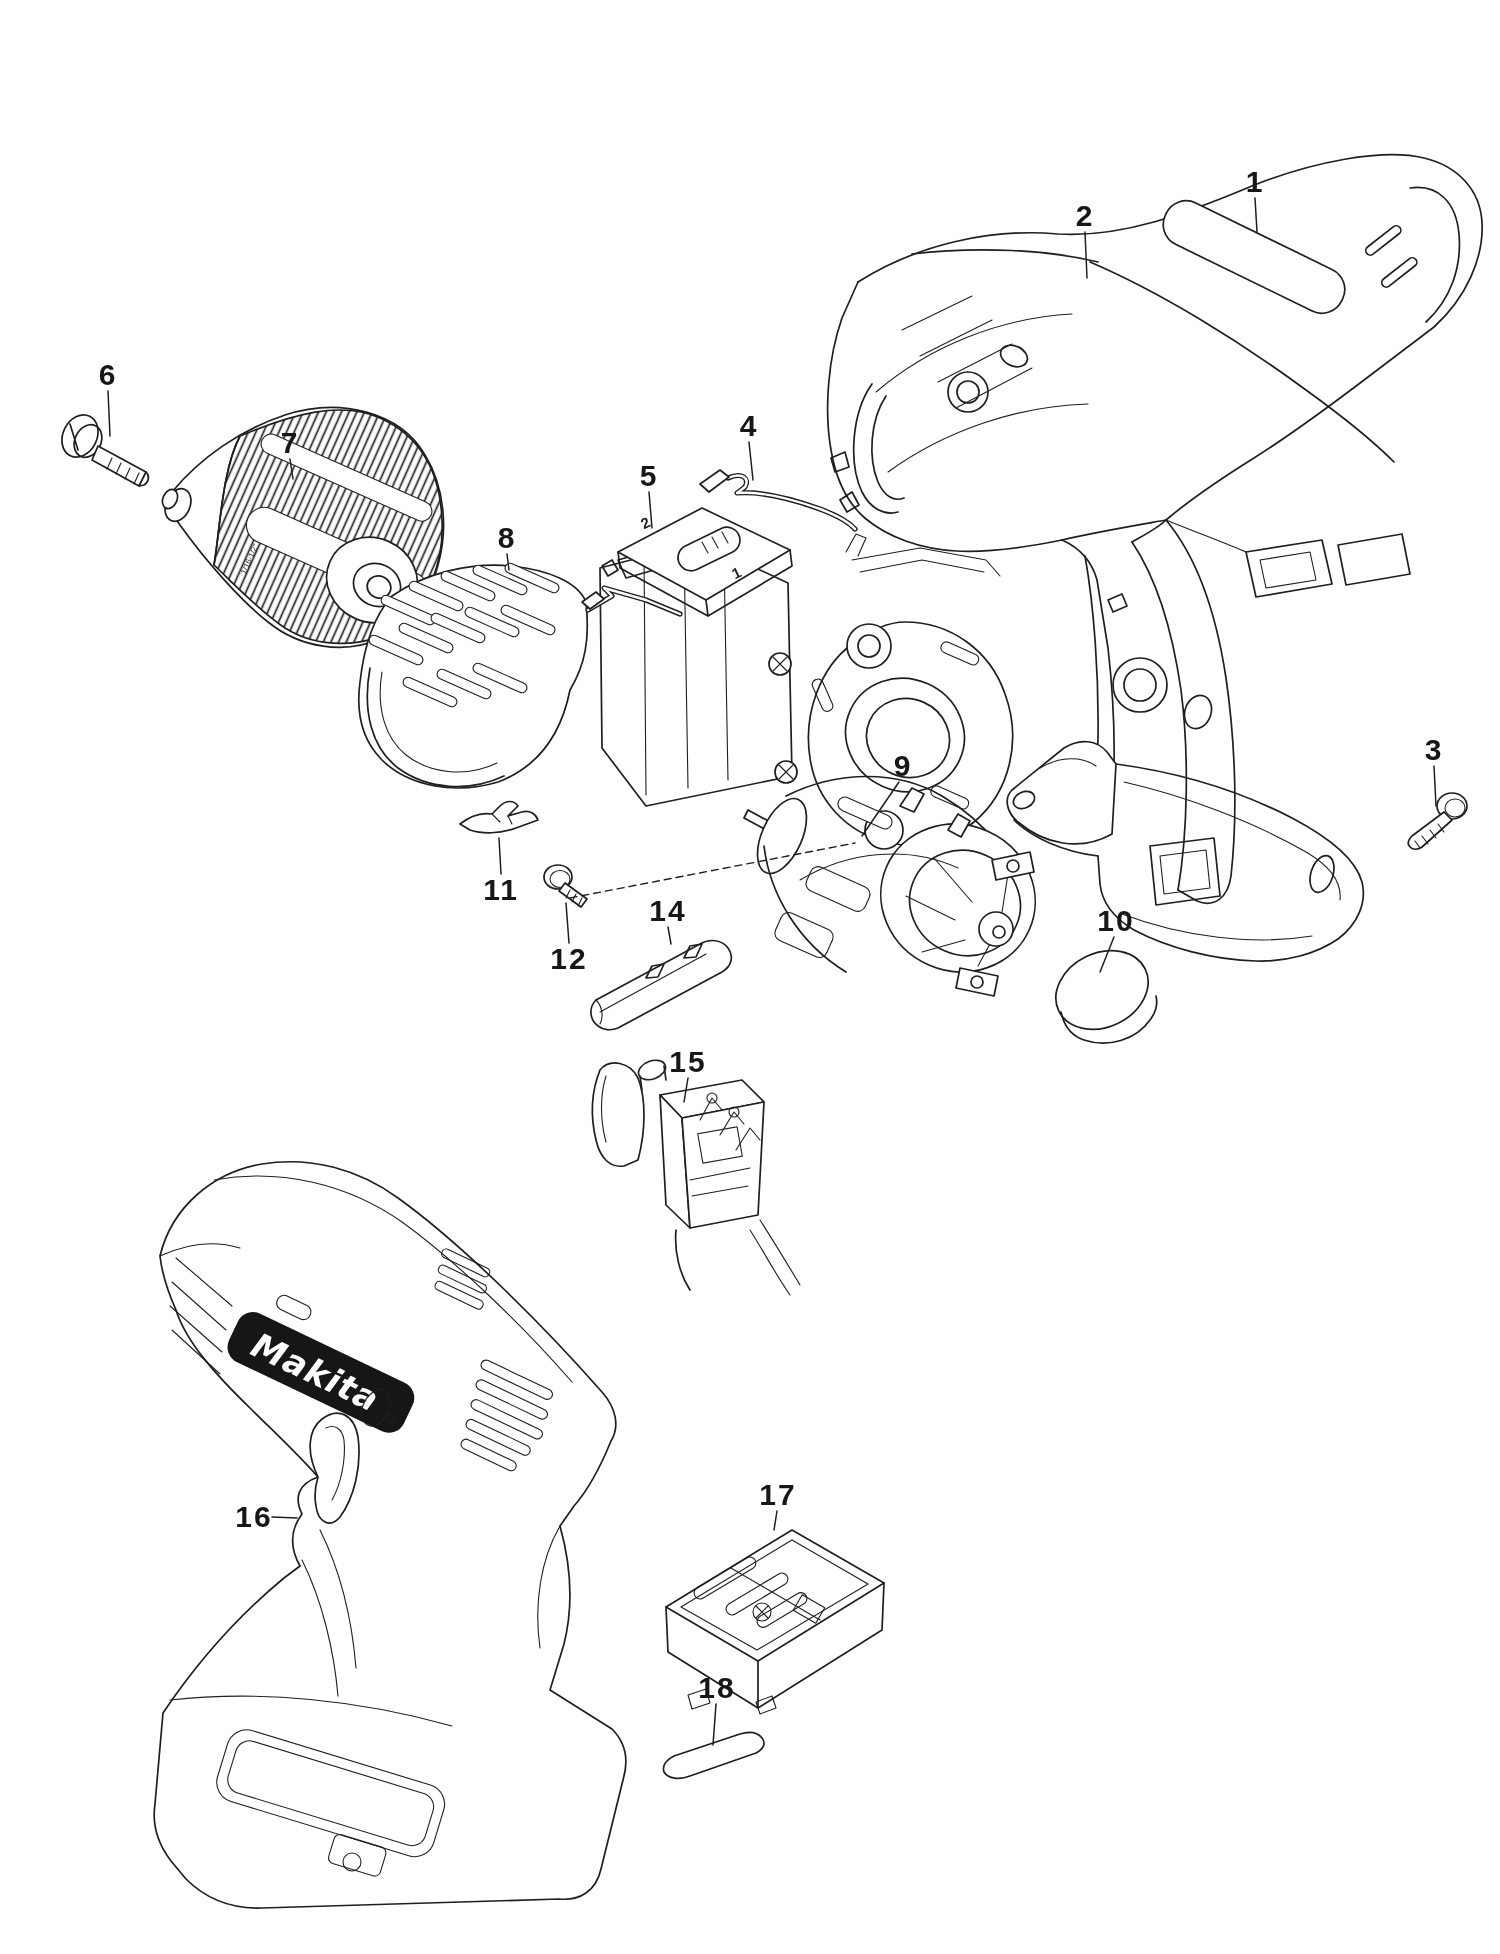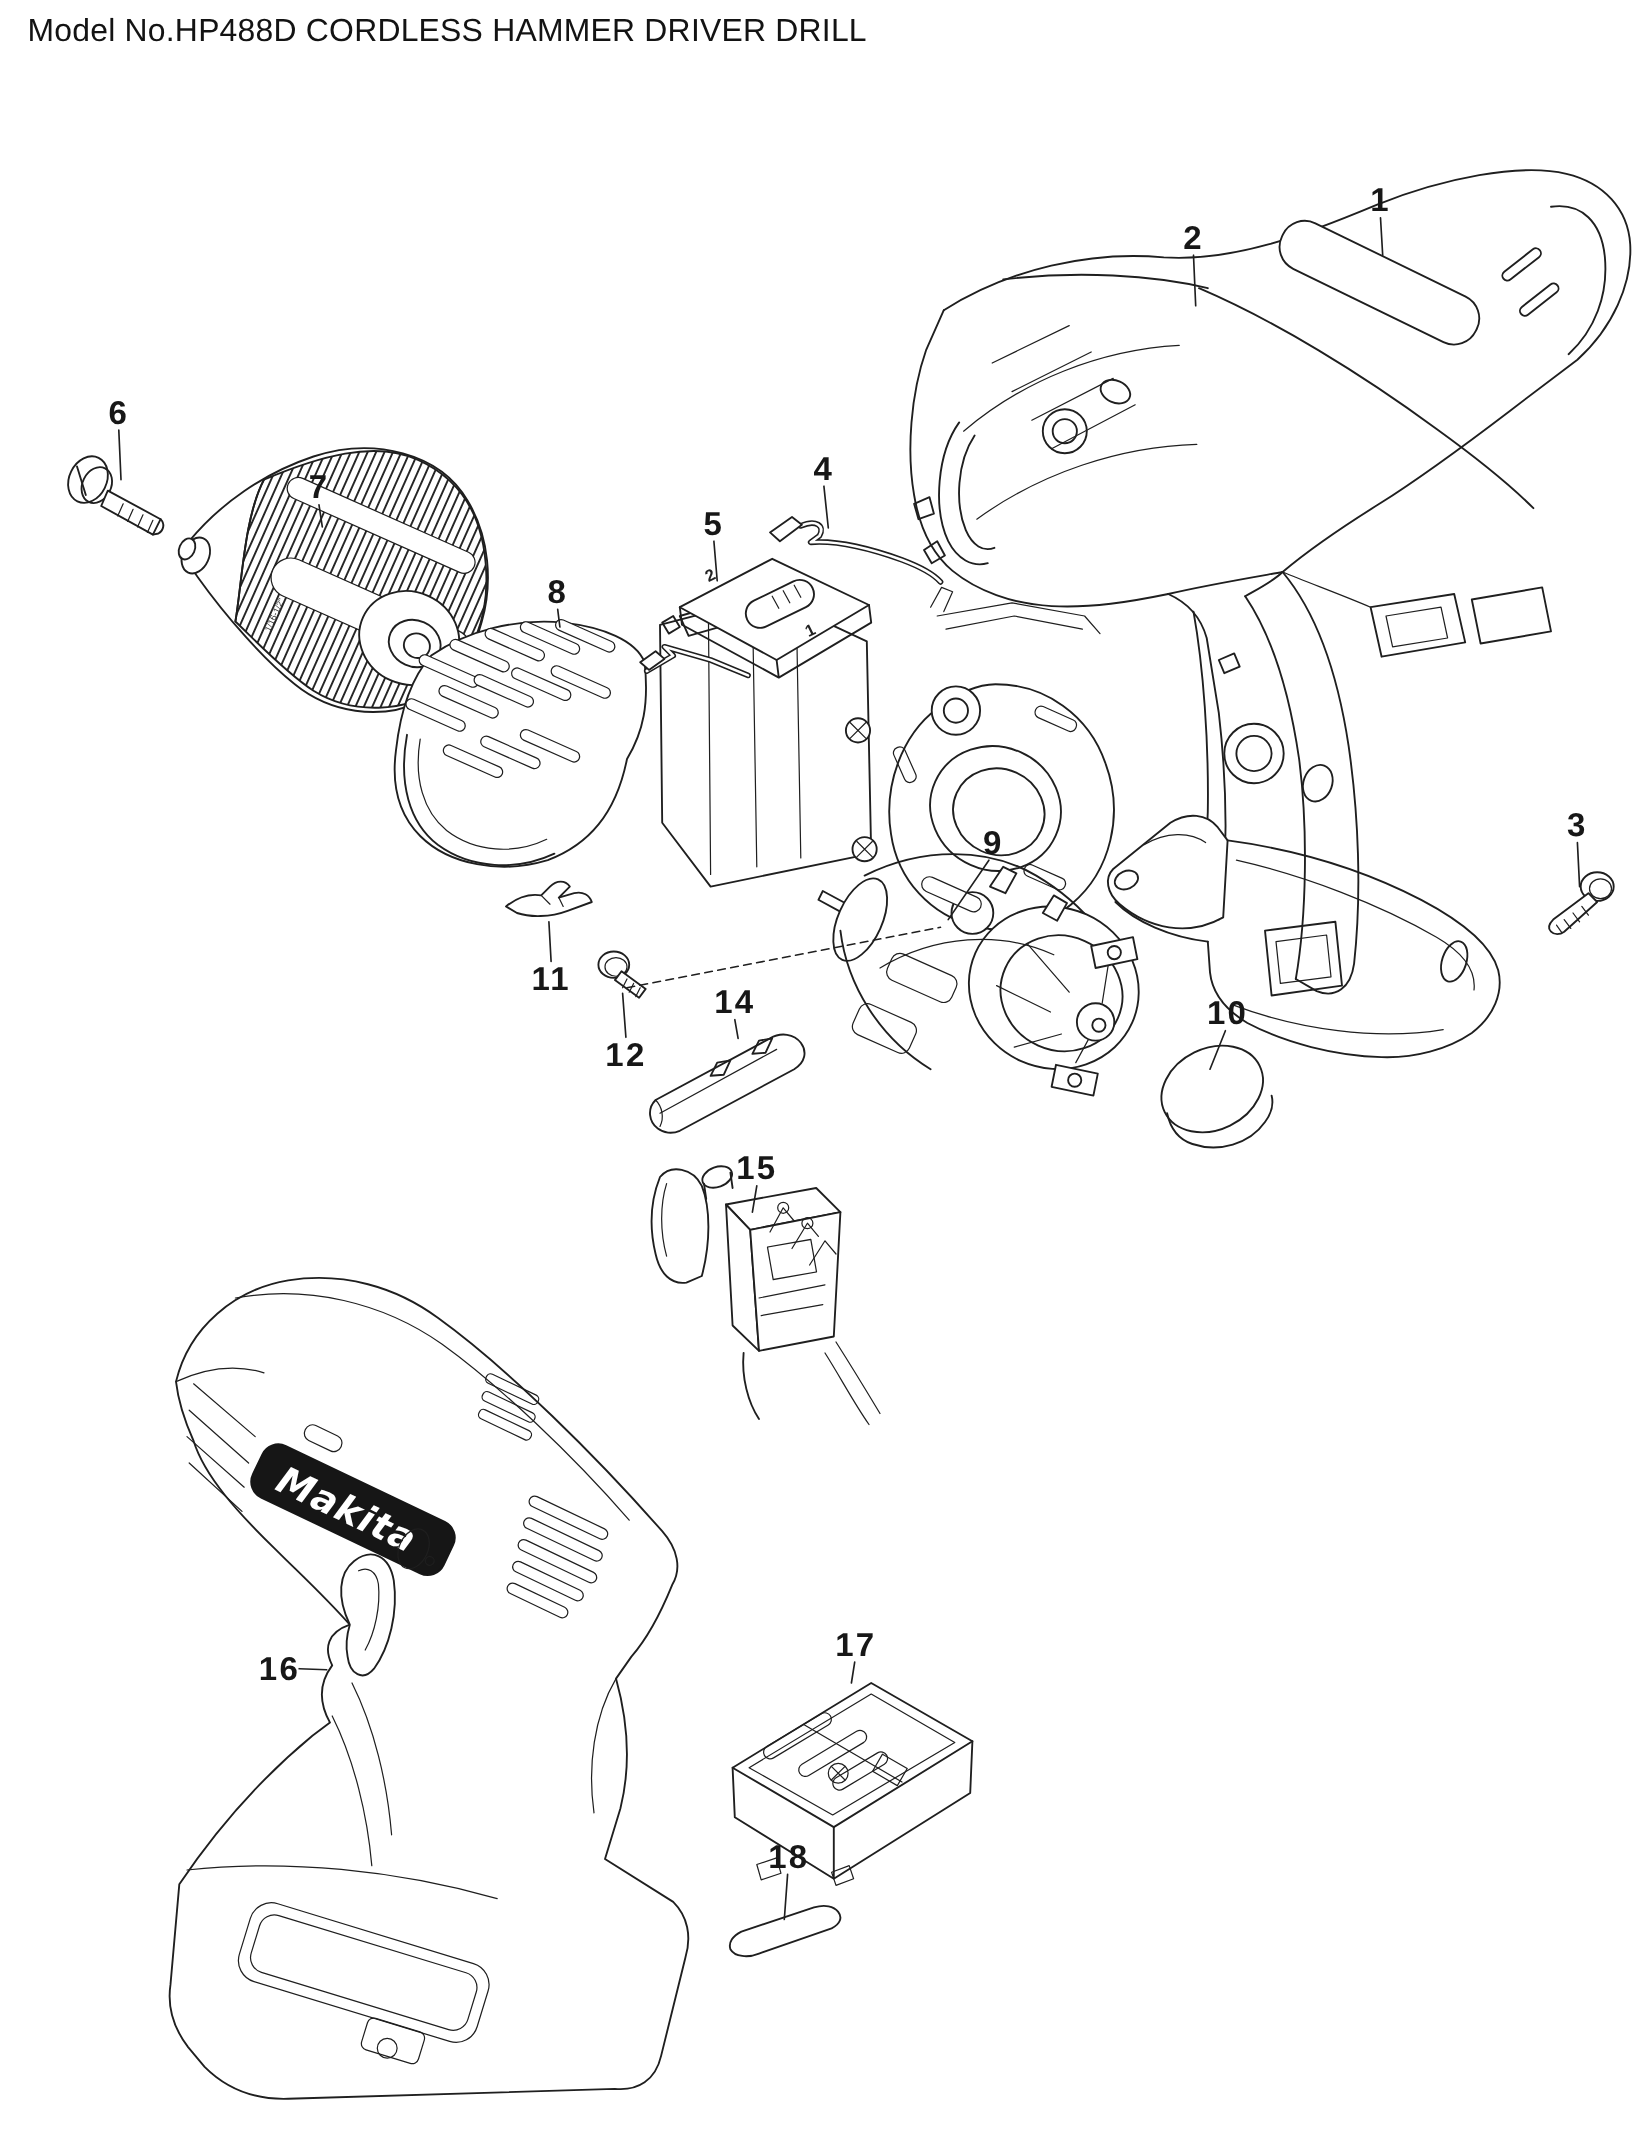--- a/index.html
+++ b/index.html
@@ -21,21 +21,20 @@
   #art .wireO{stroke-width:5.2;}
   #art .wireI{stroke:#ffffff;stroke-width:2.4;}
   #art .dash{stroke-dasharray:7 5;stroke-width:1.4;}
   #art .thin{stroke-width:1.1;}
   #art .ldr{stroke-width:1.5;}
 </style>
 </head>
 <body>
 
 <div class="stage">
-  <div class="title">Model No.HP488D CORDLESS HAMMER DRIVER DRILL</div>
 
   <svg id="art" width="1500" height="1954" viewBox="0 0 1500 1954">
     <defs>
       <pattern id="knurlPat" width="7" height="7" patternUnits="userSpaceOnUse" patternTransform="rotate(24)">
         <path d="M3.5,0 V7" stroke="#222" stroke-width="1.5" fill="none"></path>
       </pattern>
     </defs>
 
     <g>
       <path d="M858,282 C918,244 992,228 1058,234 C1122,238 1185,214 1252,186 C1312,162 1382,148 1424,158 C1458,166 1480,190 1482,222 C1484,258 1466,298 1434,327 L1372,374 C1330,406 1292,434 1254,458 C1222,478 1192,498 1166,520"></path>

